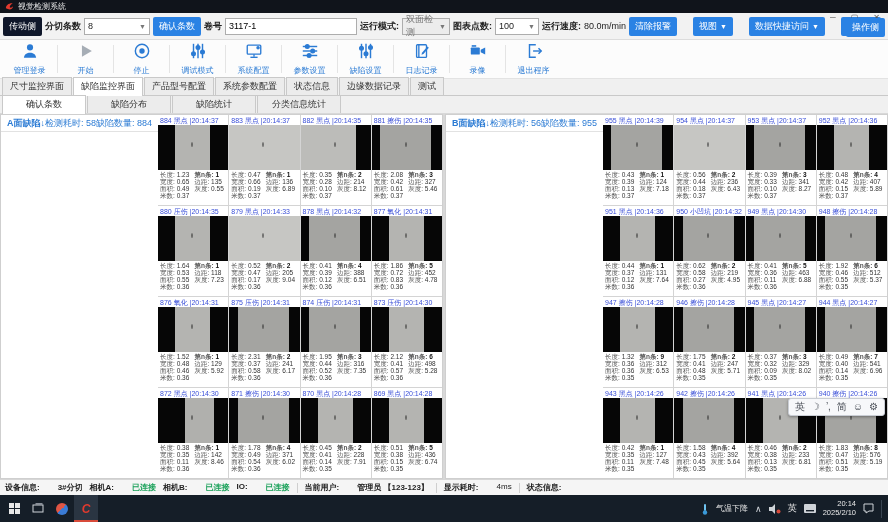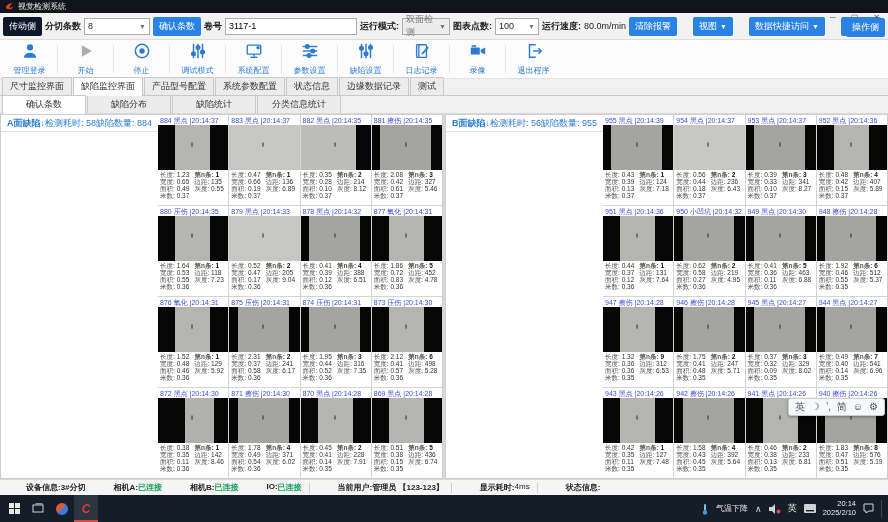--- a/index.html
+++ b/index.html
@@ -57,21 +57,21 @@
   .v4 { background:linear-gradient(90deg,#060606 0 38%,#b0b0ad 38% 80%,#060606 80% 100%); }
   .cell-meta { flex:1; display:flex; font-size:6.5px; line-height:7px; color:#333; padding:1px 2px; }
   .m-col { display:flex; flex-direction:column; }
   .m-col.left { width:52%; }
   .m-col.right { width:48%; }
   .m-row .m-l { color:#555; }
   .m-row.strong { font-weight:bold; color:#111; }
 
   
   .statusbar { height:16px; background:#f5f5f5; border-top:1px solid #d6d6d6; display:flex; align-items:center; font-size:8px; padding:0 5px; gap:7px; color:#222; }
-  .seg { display:flex; gap:0; white-space:nowrap;margin-left:21px; }
+  .seg { display:flex; gap:18px; white-space:nowrap; }
   .seg .lab { font-weight:bold; }
   .seg .val.green { color:#18a058; font-weight:bold; }
   .seg .val.bold { font-weight:bold; }
   .sb-sep { width:1px; height:10px; background:#cfcfcf; }
 
   
   .taskbar { height:27px; background:#151e28; display:flex; align-items:center; padding:0 2px; }
   .tb-icon { width:24px; height:27px; display:flex; align-items:center; justify-content:center; cursor:pointer; }
   .tb-icon.active { background:#2a3542; box-shadow:inset 0 -2px 0 #d84b3a; }
   .app-dot { width:12px; height:12px; border-radius:50%; background:linear-gradient(135deg,#e05544 50%,#3a7bd5 50%); }

